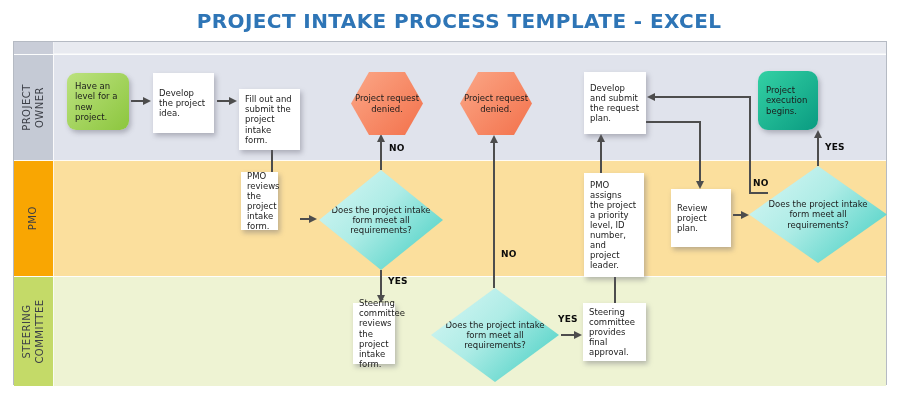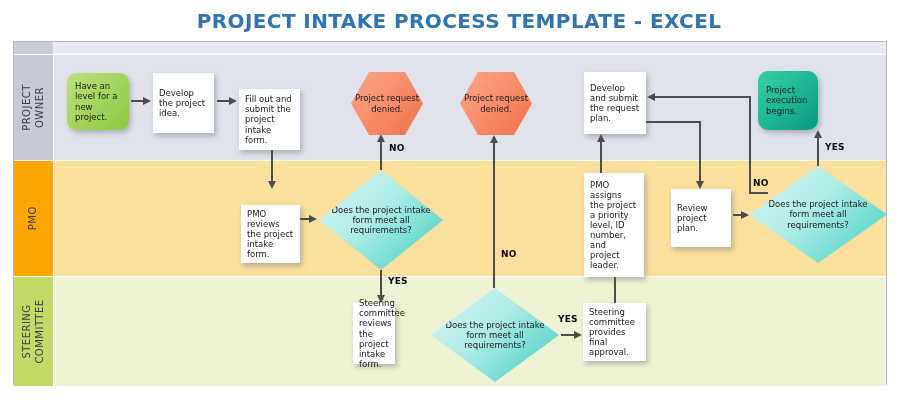--- a/index.html
+++ b/index.html
@@ -157,21 +157,21 @@
     </div>
 
   <div class="node box" style="left:570px;top:30px;width:62px;height:62px">
     <span class="nt">Develop and submit the request plan.</span>
     </div>
 
   <div class="node endn" style="left:744px;top:29px;width:60px;height:59px">
     <span class="nt">Project execution begins.</span>
     </div>
 
-  <div class="node box" style="left:227px;top:163px;width:59px;height:58px">
+  <div class="node box" style="left:227px;top:130px;width:37px;height:58px">
     <span class="nt">PMO reviews the project intake form.</span>
     </div>
 
   <div class="node diamond" style="left:305px;top:128px;width:124px;height:100px">
     <span class="nt">Does the project intake form meet all requirements?</span>
     </div>
 
   <div class="node box" style="left:570px;top:131px;width:60px;height:104px">
     <span class="nt">PMO assigns the project a priority level, ID number, and project leader.</span>
     </div>

